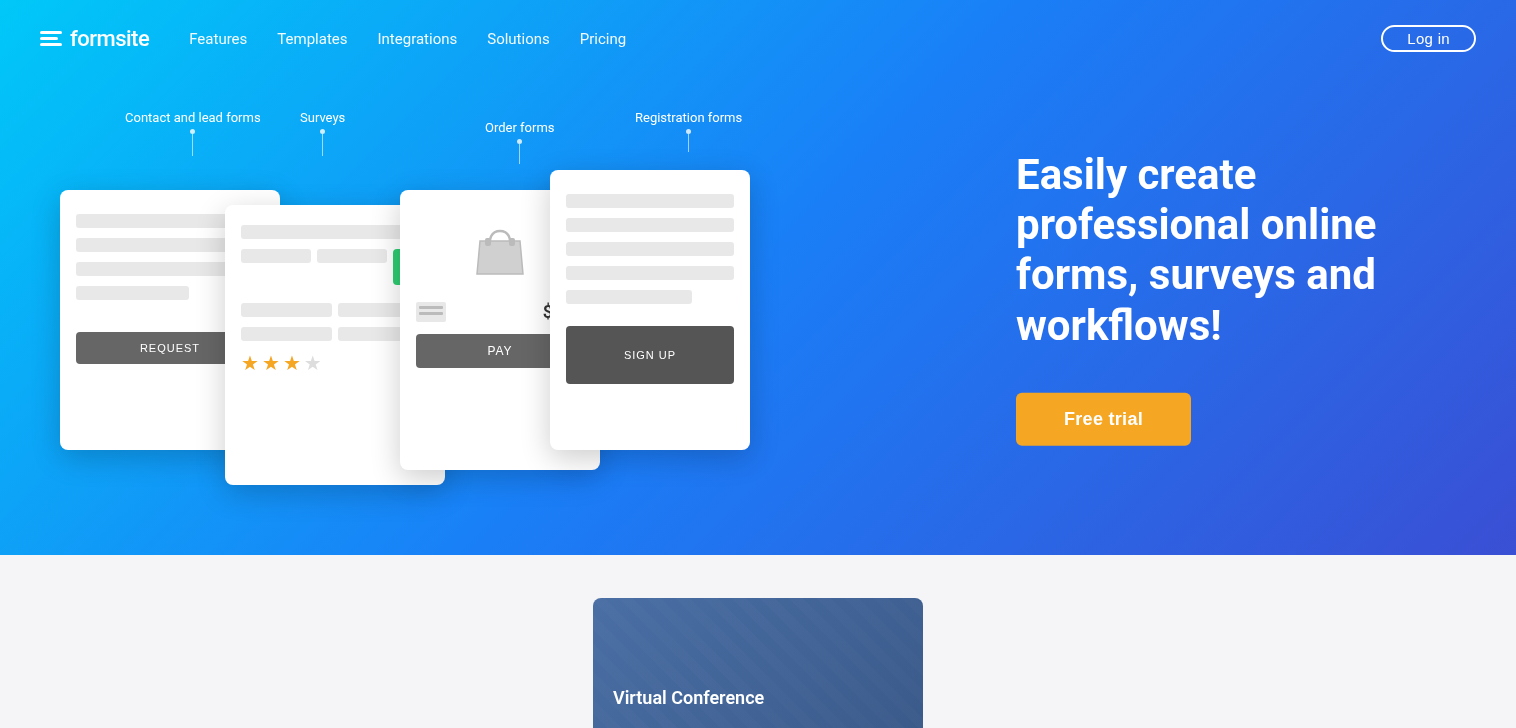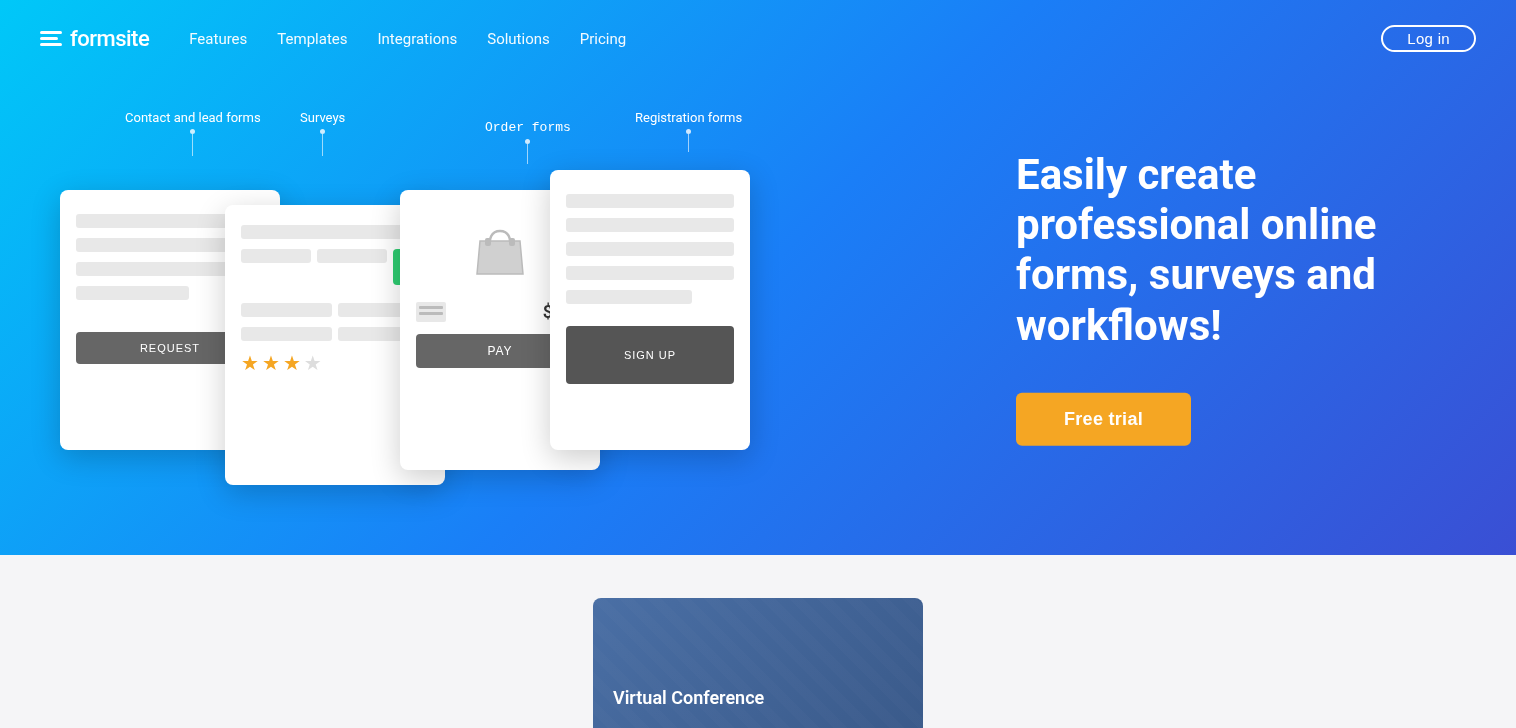--- a/index.html
+++ b/index.html
@@ -364,21 +364,21 @@
       <div class="label-dot" style="margin-top:4px;"></div>
       <div class="label-line" style="height:22px;"></div>
     </div>
 
     <div style="position:absolute; top:0; left:240px; color:white; font-size:13px; text-align:center;">
       <span>Surveys</span>
       <div class="label-dot" style="margin-top:4px;"></div>
       <div class="label-line" style="height:22px;"></div>
     </div>
 
-    <div style="position:absolute; top:10px; left:425px; color:white; font-size:13px; text-align:center;font-family:Liberation Mono, monospace;">
+    <div style="position:absolute; top:10px; left:425px; color:white; font-size:13px; text-align:center;">
       <span>Order forms</span>
       <div class="label-dot" style="margin-top:4px;"></div>
       <div class="label-line" style="height:20px;"></div>
     </div>
 
     <div style="position:absolute; top:0; left:575px; color:white; font-size:13px; text-align:center;">
       <span>Registration forms</span>
       <div class="label-dot" style="margin-top:4px;"></div>
       <div class="label-line" style="height:18px;"></div>
     </div>

